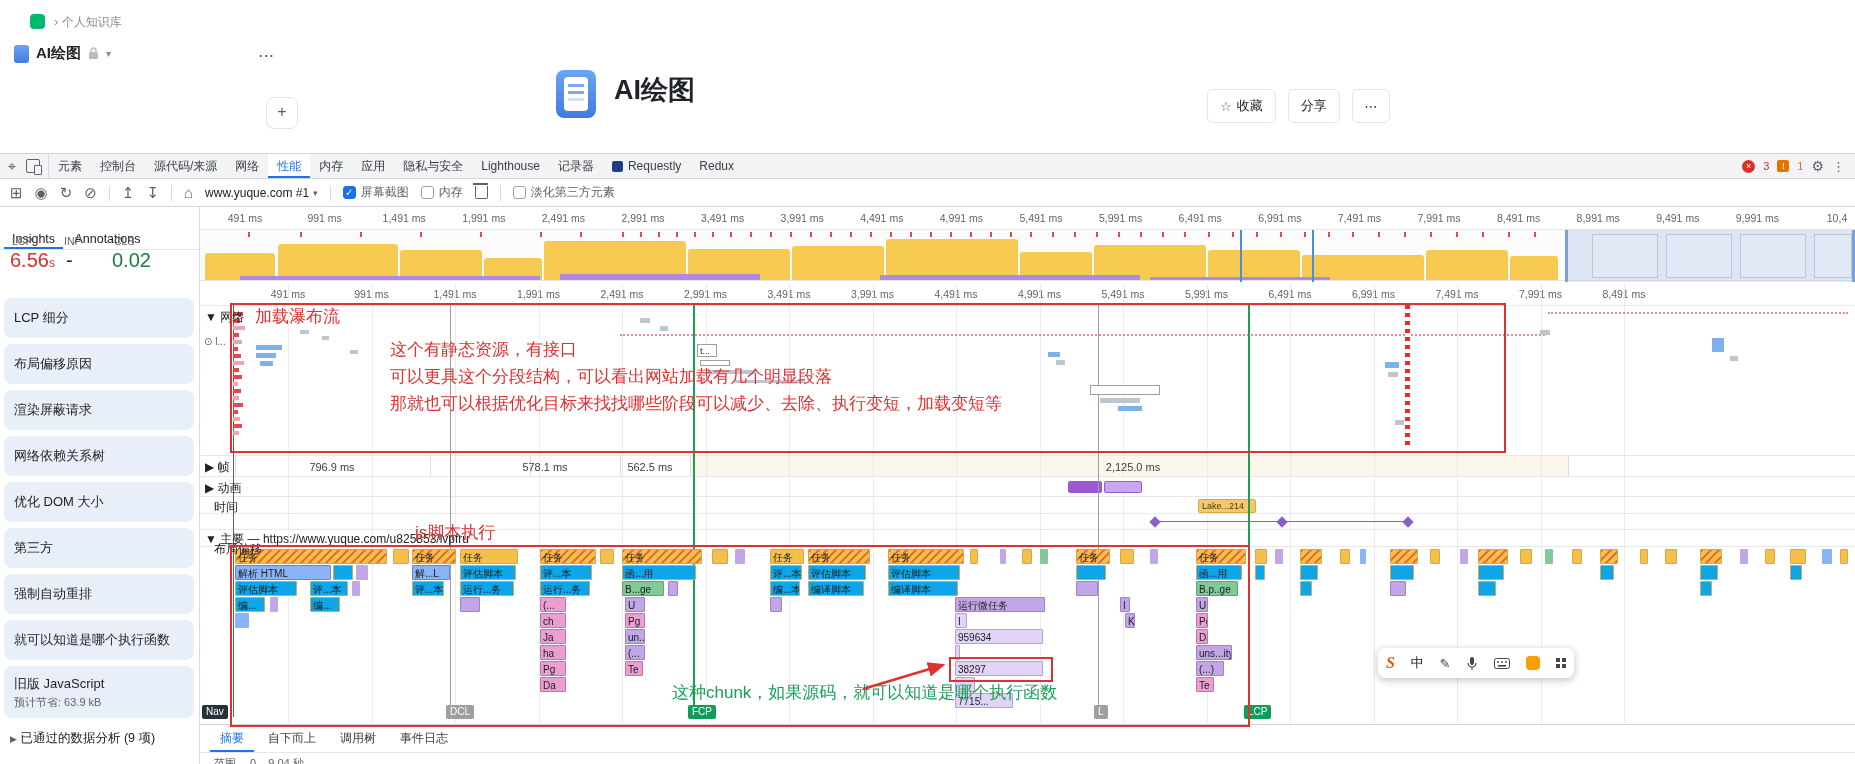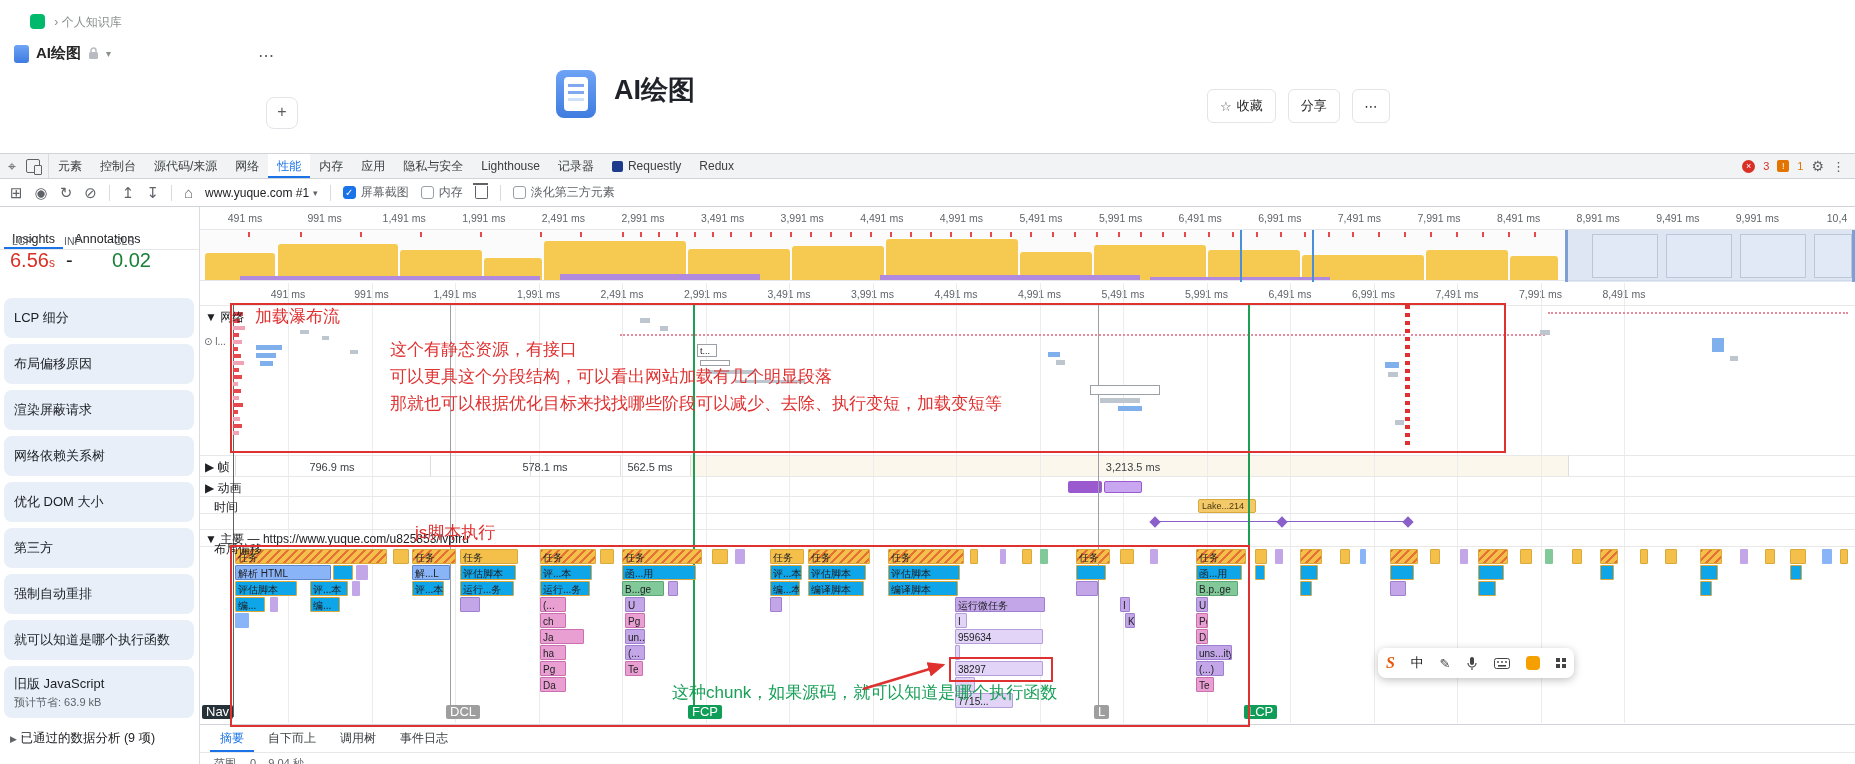--- a/index.html
+++ b/index.html
@@ -80,21 +80,21 @@
   .fb{position:absolute;height:15px;font-size:10px;line-height:15px;color:#202124;overflow:hidden;white-space:nowrap;padding-left:2px;box-sizing:border-box;z-index:3;border-radius:1px;}
   .c-task{background:#f5c04a;border:1px solid #d9a93c;}
   .c-long{background:repeating-linear-gradient(135deg,rgba(217,48,37,.55) 0 2px,rgba(0,0,0,0) 2px 6px),#f5c04a;border:1px solid #d9a93c;}
   .c-script{background:#0ea5e9;border:1px solid #d9a93c;}
   .c-parse{background:#8ab4f8;border:1px solid #5f87c9;}
   .c-micro{background:#c3a6e8;border:1px solid #a07fd0;}
   .c-chunk{background:#e2d4f7;border:1px solid #b49fd8;}
   .c-pink{background:#e99fd2;border:1px solid #cc6fb0;}
   .c-paint{background:#82c99a;border:1px solid #5aa674;}
   .c-sb{background:#8ab4f8;} .c-sp{background:#c3a6e8;} .c-sg{background:#82c99a;}
-  .mchip{position:absolute;top:705px;height:14px;font-size:13px;line-height:14px;color:#fff;padding:0 4px;border-radius:2px;z-index:4;}
+  .mchip{position:absolute;top:705px;height:14px;font-size:10px;line-height:14px;color:#fff;padding:0 4px;border-radius:2px;z-index:4;}
   .m-dark{background:#263238;} .m-gray{background:#9e9e9e;} .m-green{background:#0f9d58;}
   
   .red-box{position:absolute;border:2px solid #e03131;z-index:6;}
   .red-text{position:absolute;color:#e03131;font-size:17px;z-index:6;white-space:nowrap;}
   .red-note{position:absolute;left:390px;color:#e03131;font-size:17px;z-index:6;white-space:nowrap;}
   .green-text{position:absolute;color:#18a058;font-size:17px;z-index:6;white-space:nowrap;}
   
   #drawer{position:absolute;left:200px;top:724px;width:1655px;height:40px;background:#fff;border-top:1px solid #d0d4d9;z-index:5;}
   #drawer-tabs{display:flex;gap:4px;padding-left:10px;height:27px;align-items:stretch;}
   .dw-tab{display:flex;align-items:center;padding:0 10px;font-size:12px;color:#3c4043;}
@@ -437,21 +437,21 @@
       <div class="vline vl-green" style="left: 1248px;"></div>
       <div class="fsep" style="left: 235px;"></div>
       <div class="fsep" style="left: 430px;"></div>
       <div class="fsep" style="left: 530px;"></div>
       <div class="fsep" style="left: 620px;"></div>
       <div class="fsep" style="left: 690px;"></div>
       <div class="fsep" style="left: 1568px;"></div>
       <div class="fval" style="left: 332px;">796.9 ms</div>
       <div class="fval" style="left: 545px;">578.1 ms</div>
       <div class="fval" style="left: 650px;">562.5 ms</div>
-      <div class="fval" style="left: 1133px;">3,213.5 ms</div>
+      <div class="fval" style="left: 1133px;">2,125.0 ms</div>
       <div class="nb nb-red" style="left: 233px; top: 312px; width: 10px; height: 4px;"></div>
       <div class="nb nb-red" style="left: 233px; top: 319px; width: 7px; height: 4px;"></div>
       <div class="nb nb-pink" style="left: 233px; top: 326px; width: 12px; height: 4px;"></div>
       <div class="nb nb-red" style="left: 233px; top: 333px; width: 6px; height: 4px;"></div>
       <div class="nb nb-pink" style="left: 233px; top: 340px; width: 9px; height: 4px;"></div>
       <div class="nb nb-red" style="left: 233px; top: 347px; width: 5px; height: 4px;"></div>
       <div class="nb nb-red" style="left: 233px; top: 354px; width: 8px; height: 4px;"></div>
       <div class="nb nb-pink" style="left: 233px; top: 361px; width: 11px; height: 4px;"></div>
       <div class="nb nb-red" style="left: 233px; top: 368px; width: 6px; height: 4px;"></div>
       <div class="nb nb-red" style="left: 233px; top: 375px; width: 9px; height: 4px;"></div>
@@ -571,21 +571,21 @@
       <div class="fb c-micro" style="left: 770px; top: 597px; width: 12px;"></div>
       <div class="fb c-micro" style="left: 955px; top: 597px; width: 90px;">运行微任务</div>
       <div class="fb c-micro" style="left: 1120px; top: 597px; width: 10px;">I</div>
       <div class="fb c-micro" style="left: 1196px; top: 597px; width: 12px;">U</div>
       <div class="fb c-sb" style="left: 235px; top: 613px; width: 14px;"></div>
       <div class="fb c-pink" style="left: 540px; top: 613px; width: 26px;">ch</div>
       <div class="fb c-pink" style="left: 625px; top: 613px; width: 20px;">Pg</div>
       <div class="fb c-chunk" style="left: 955px; top: 613px; width: 12px;">I</div>
       <div class="fb c-micro" style="left: 1125px; top: 613px; width: 10px;">K</div>
       <div class="fb c-pink" style="left: 1196px; top: 613px; width: 12px;">Pg</div>
-      <div class="fb c-pink" style="left: 540px; top: 629px; width: 44px;">Ja</div>
+      <div class="fb c-pink" style="left: 540px; top: 629px; width: 26px;">Ja</div>
       <div class="fb c-micro" style="left: 625px; top: 629px; width: 20px;">un...y</div>
       <div class="fb c-chunk" style="left: 955px; top: 629px; width: 88px;">959634</div>
       <div class="fb c-pink" style="left: 1196px; top: 629px; width: 12px;">Da</div>
       <div class="fb c-pink" style="left: 540px; top: 645px; width: 26px;">ha</div>
       <div class="fb c-micro" style="left: 625px; top: 645px; width: 20px;">(...</div>
       <div class="fb c-chunk" style="left: 955px; top: 645px; width: 5px;"></div>
       <div class="fb c-micro" style="left: 1196px; top: 645px; width: 36px;">uns...ity</div>
       <div class="fb c-pink" style="left: 540px; top: 661px; width: 26px;">Pg</div>
       <div class="fb c-pink" style="left: 625px; top: 661px; width: 18px;">Te</div>
       <div class="fb c-chunk" style="left: 955px; top: 661px; width: 88px;">38297</div>

